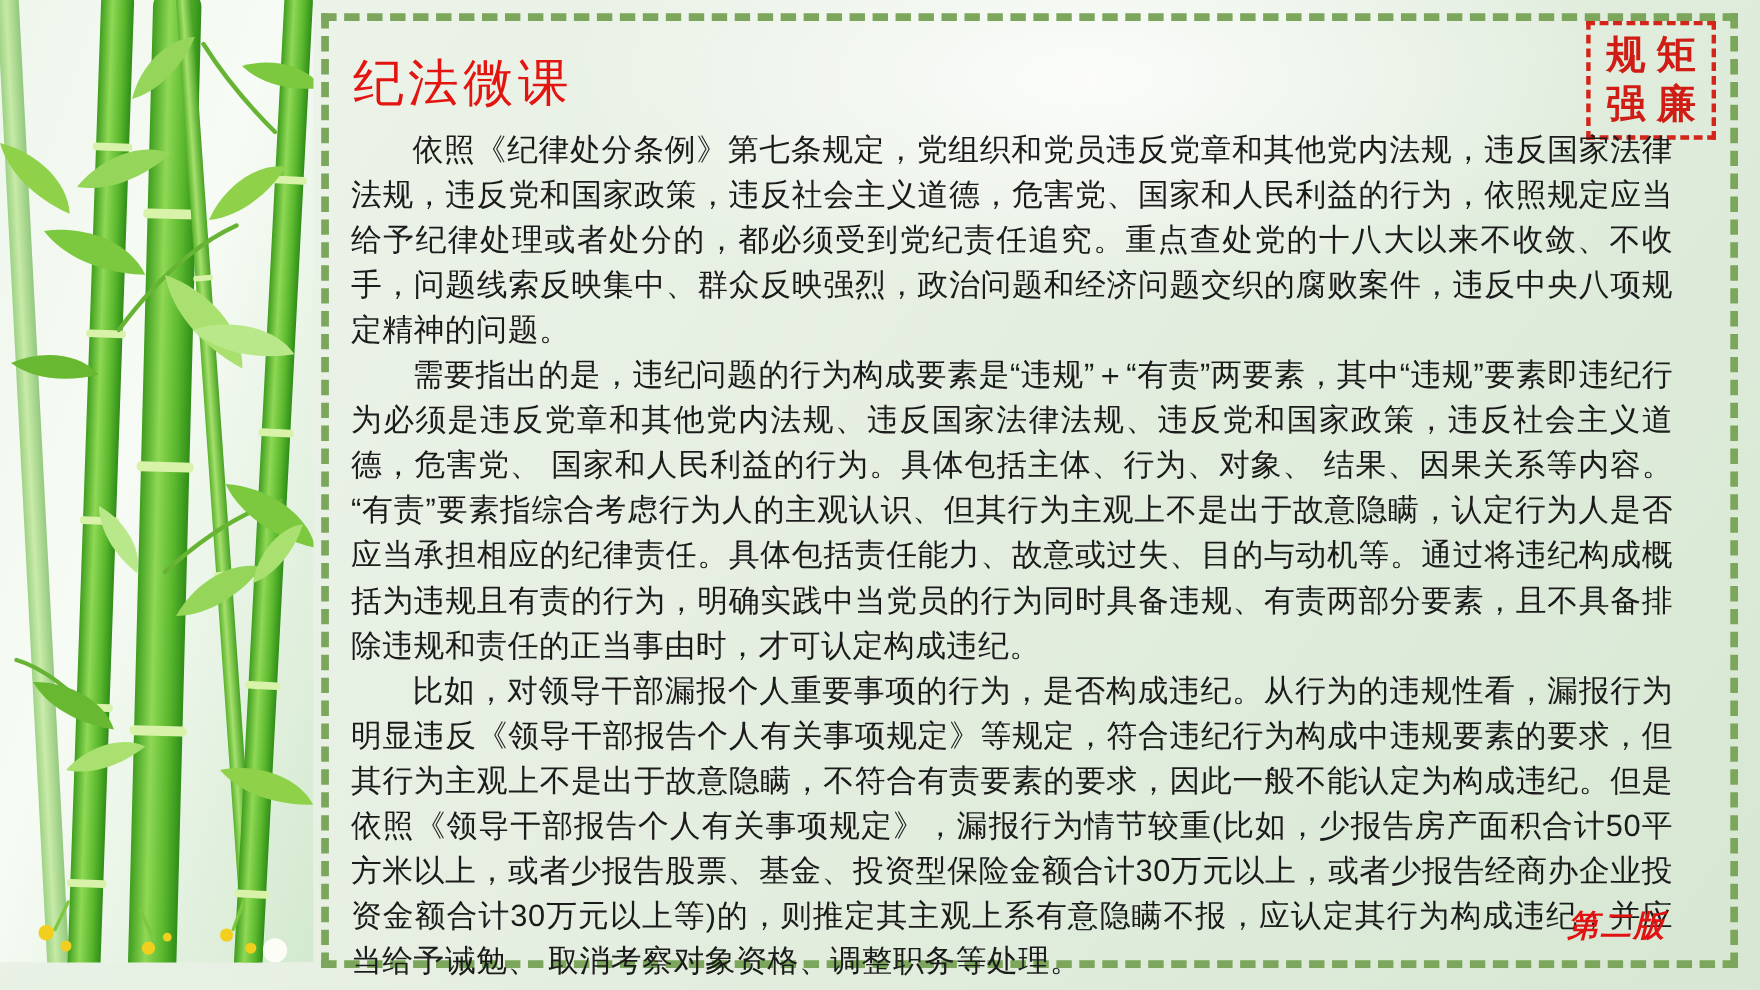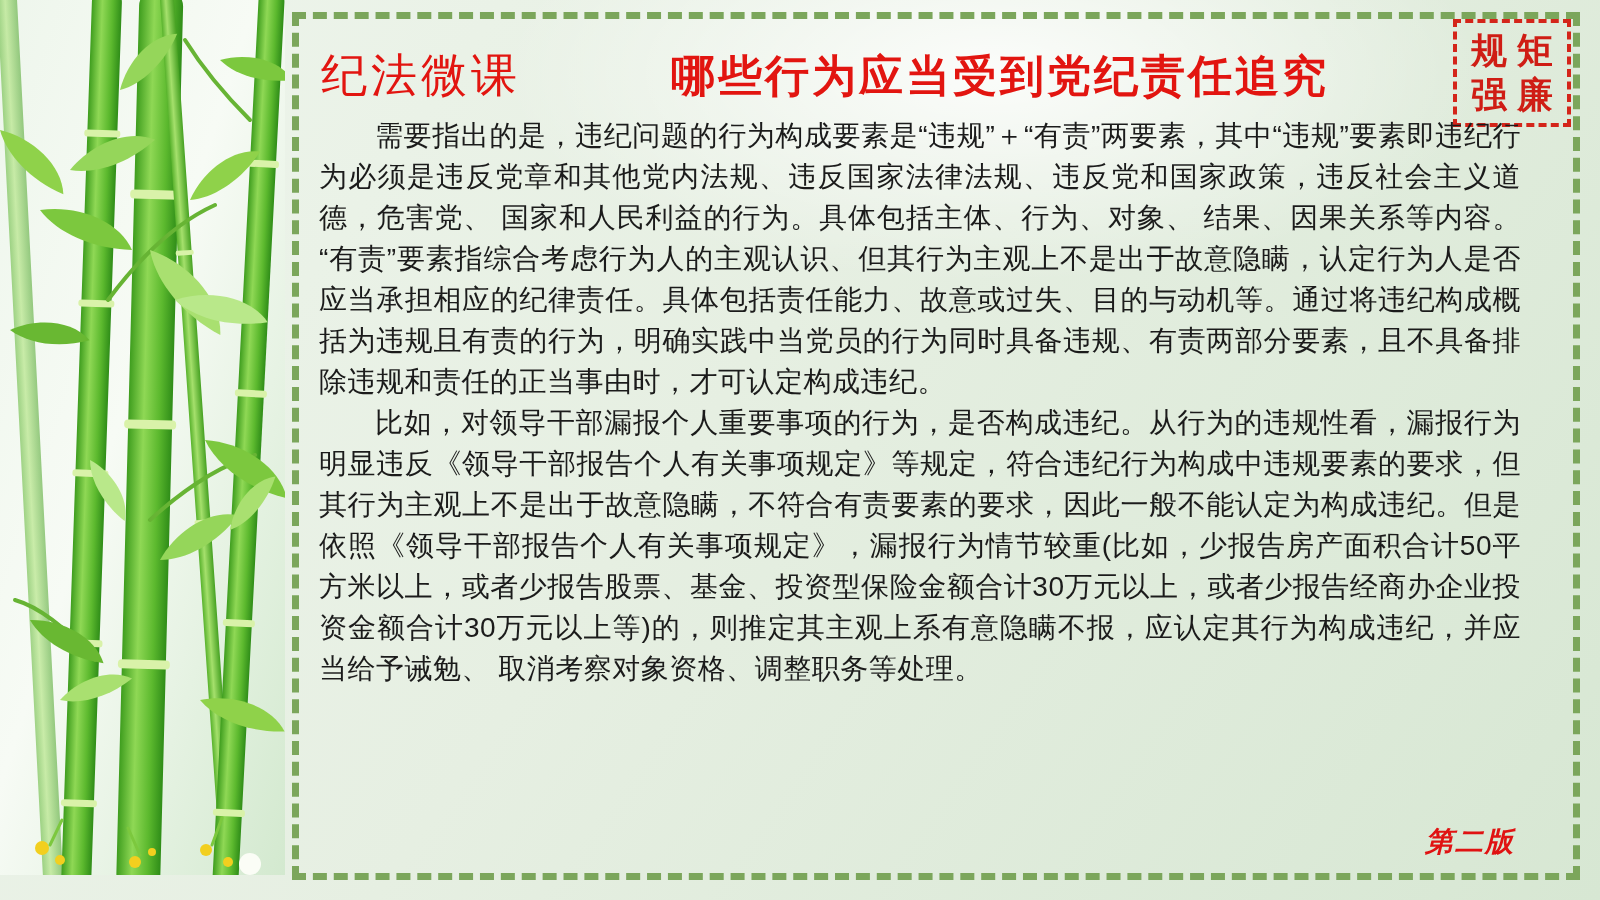--- a/index.html
+++ b/index.html
@@ -54,21 +54,21 @@
     font-family: "DejaVu Serif", "Liberation Serif", serif;
     font-size: 44px;
     font-weight: bold;
     color: #e21510;
     margin-left: 150px;
     letter-spacing: 3px;
   }
   .seal {
     position: absolute;
     top: 0px;
-    right: 2px;
+    right: 13px;
     width: 118px;
     height: 108px;
     border: 4px dashed #d4251a;
     box-sizing: border-box;
     display: flex;
     flex-direction: column;
     align-items: center;
     justify-content: center;
     gap: 4px;
   }
@@ -213,29 +213,29 @@
       <path d="M50 845 L 62 820" fill="none"></path>
       <path d="M140 855 L 128 828" fill="none"></path>
       <path d="M212 845 L 222 818" fill="none"></path>
     </g>
   </svg>
 
   <div class="panel">
 
     <div class="title-row">
       <span class="title-left">纪法微课</span>
-      <span class="title-right">哪些行为应当受到党纪责任追究</span>
     </div>
 
     <div class="seal">
       <div class="seal-line">规矩</div>
       <div class="seal-line">强廉</div>
     </div>
 
     <div class="article">
+      <p>依照《纪律处分条例》第七条规定，党组织和党员违反党章和其他党内法规，违反国家法律法规，违反党和国家政策，违反社会主义道德，危害党、国家和人民利益的行为，依照规定应当给予纪律处理或者处分的，都必须受到党纪责任追究。重点查处党的十八大以来不收敛、不收手，问题线索反映集中、群众反映强烈，政治问题和经济问题交织的腐败案件，违反中央八项规定精神的问题。</p>
       <p>需要指出的是，违纪问题的行为构成要素是“违规”＋“有责”两要素，其中“违规”要素即违纪行为必须是违反党章和其他党内法规、违反国家法律法规、违反党和国家政策，违反社会主义道德，危害党、 国家和人民利益的行为。具体包括主体、行为、对象、 结果、因果关系等内容。 “有责”要素指综合考虑行为人的主观认识、但其行为主观上不是出于故意隐瞒，认定行为人是否应当承担相应的纪律责任。具体包括责任能力、故意或过失、目的与动机等。通过将违纪构成概括为违规且有责的行为，明确实践中当党员的行为同时具备违规、有责两部分要素，且不具备排除违规和责任的正当事由时，才可认定构成违纪。</p>
       <p>比如，对领导干部漏报个人重要事项的行为，是否构成违纪。从行为的违规性看，漏报行为明显违反《领导干部报告个人有关事项规定》等规定，符合违纪行为构成中违规要素的要求，但其行为主观上不是出于故意隐瞒，不符合有责要素的要求，因此一般不能认定为构成违纪。但是依照《领导干部报告个人有关事项规定》，漏报行为情节较重(比如，少报告房产面积合计50平方米以上，或者少报告股票、基金、投资型保险金额合计30万元以上，或者少报告经商办企业投资金额合计30万元以上等)的，则推定其主观上系有意隐瞒不报，应认定其行为构成违纪，并应当给予诫勉、 取消考察对象资格、调整职务等处理。</p>
     </div>
 
     <div class="edition">第二版</div>
   </div>
 
 </div>
 
 </body></html>

